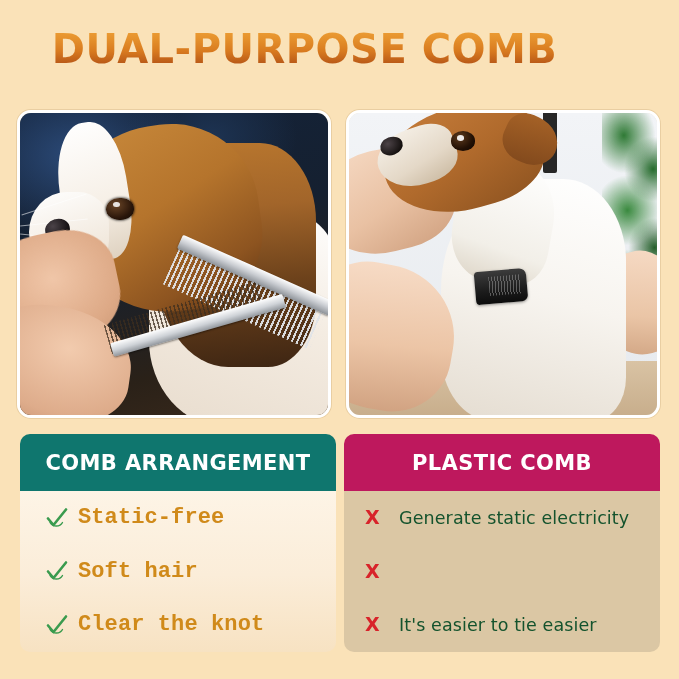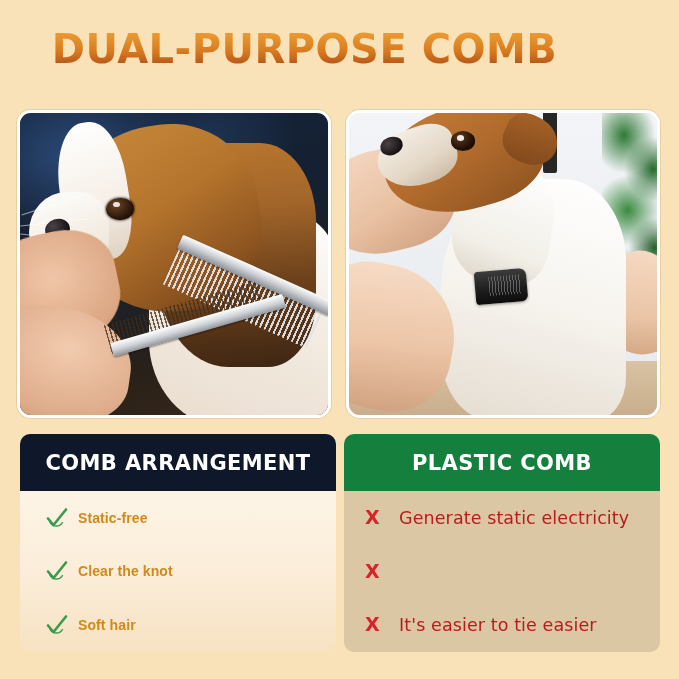--- a/index.html
+++ b/index.html
@@ -316,22 +316,22 @@
     height: 57px;
     display: flex;
     align-items: center;
     justify-content: center;
     color: #ffffff;
     font-size: 21px;
     font-weight: bold;
     letter-spacing: 0.4px;
     font-family: "DejaVu Sans", sans-serif;
   }
-  .head-orange { background: #0f172a; }
-  .head-gray   { background: #15803d; }
+  .head-orange { background: #0f766e; }
+  .head-gray   { background: #be185d; }
 
   .panel-body-left {
     height: 161px;
     background: linear-gradient(180deg, #fdf4e6 0%, #fbedd9 52%, #f7e2c2 100%);
   }
   .panel-body-right {
     height: 161px;
     background: #dbc7a4;
   }
 
@@ -356,27 +356,27 @@
   .xmark {
     color: #d8232a;
     font-size: 19px;
     font-weight: bold;
     font-family: "DejaVu Sans", sans-serif;
     line-height: 1;
   }
 
   .row-text-left {
     color: #d08a1a;
-    font-size: 14px;
+    font-size: 22px;
     font-weight: bold;
-    font-family: Liberation Sans, sans-serif;
+    font-family: Liberation Mono, monospace;
     letter-spacing: 0.1px;
   }
   .row-text-right {
-    color: #b91c1c;
+    color: #14532d;
     font-size: 17.5px;
     font-weight: normal;
     font-family: "DejaVu Sans", sans-serif;
     letter-spacing: 0.1px;
   }
 </style>
 </head>
 <body>
 
 <div class="page">
@@ -444,31 +444,31 @@
         <span class="row-text-left">Static-free</span>
       </div>
 
       <div class="row">
         <span class="mark">
           <svg width="26" height="24" viewBox="0 0 26 24" aria-hidden="true">
             <path d="M4 12.5 L9.5 19 L22 3.5" fill="none" stroke="#3a9b4e" stroke-width="2.6" stroke-linecap="round" stroke-linejoin="round"></path>
             <path d="M6 16.5 C9 21.5 16 21 18.5 16.5" fill="none" stroke="#3a9b4e" stroke-width="1.4" stroke-linecap="round"></path>
           </svg>
         </span>
-        <span class="row-text-left">Clear the knot</span>
+        <span class="row-text-left">Soft hair</span>
       </div>
 
       <div class="row">
         <span class="mark">
           <svg width="26" height="24" viewBox="0 0 26 24" aria-hidden="true">
             <path d="M4 12.5 L9.5 19 L22 3.5" fill="none" stroke="#3a9b4e" stroke-width="2.6" stroke-linecap="round" stroke-linejoin="round"></path>
             <path d="M6 16.5 C9 21.5 16 21 18.5 16.5" fill="none" stroke="#3a9b4e" stroke-width="1.4" stroke-linecap="round"></path>
           </svg>
         </span>
-        <span class="row-text-left">Soft hair</span>
+        <span class="row-text-left">Clear the knot</span>
       </div>
 
     </div>
   </div>
 
   <div class="panel panel-right">
     <div class="panel-head head-gray">
       <span>PLASTIC COMB</span>
     </div>
     <div class="panel-body-right">

